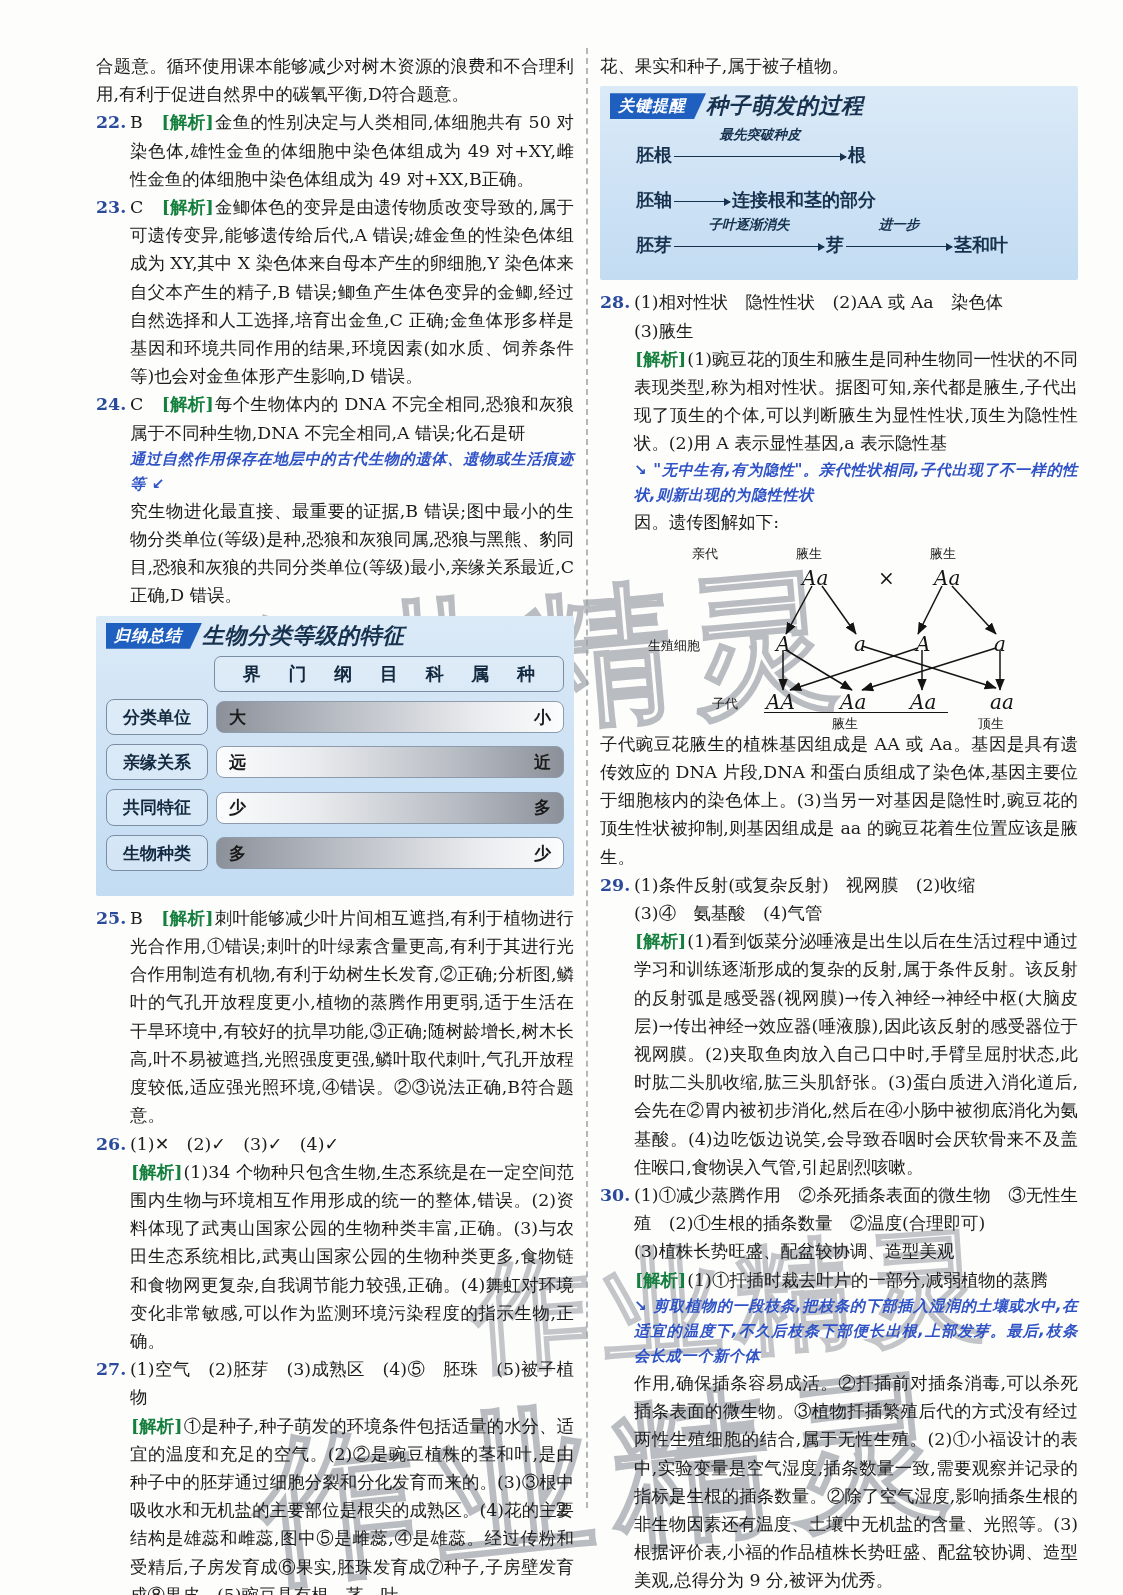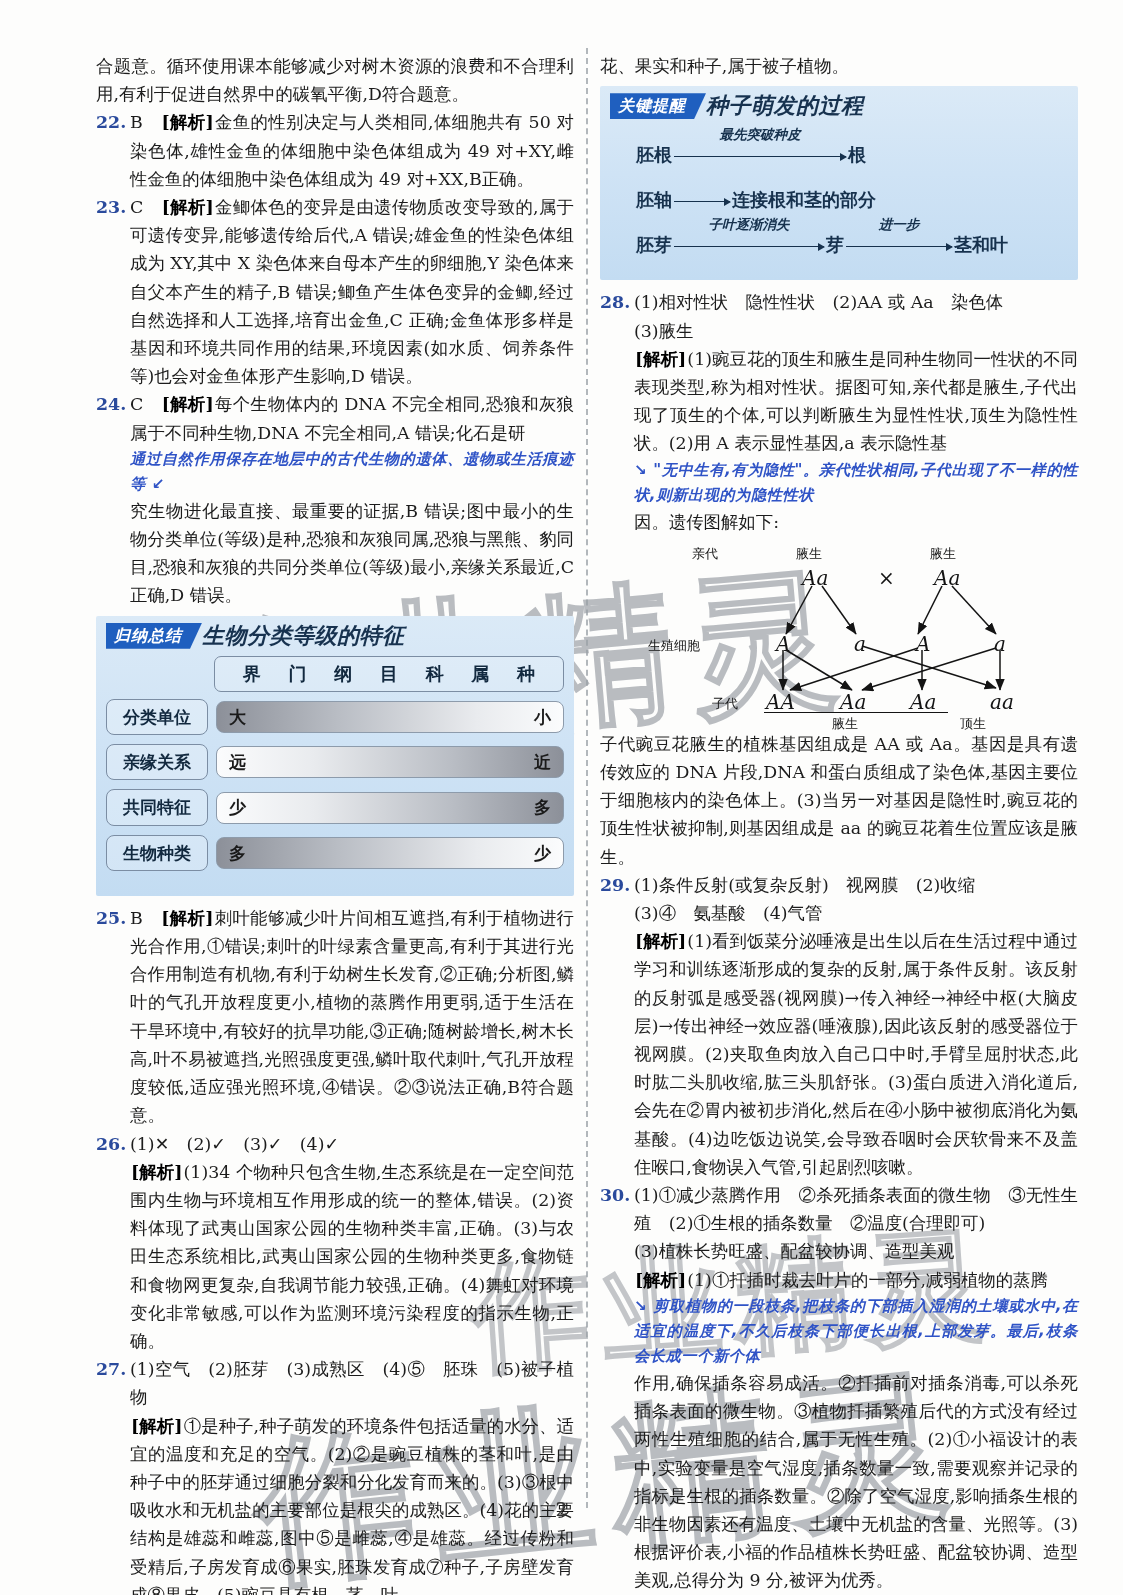--- a/index.html
+++ b/index.html
@@ -48,21 +48,21 @@
 
   p.para{margin:0;}
   .item{display:flex;margin:0;}
   .qnum{
     flex:0 0 auto;width:30px;color:#2a4a9c;font-weight:600;
     font-family:"DejaVu Serif",serif;font-size:17.4px;
     text-align:right;padding-right:4px;
   }
   .qbody{flex:1 1 auto;}
   .jiexi{
-    color:#000000;font-weight:700;
+    color:#15803d;font-weight:700;
     border:1px solid #8fa7d8;border-width:0;
     padding:0 1px;
   }
 
   
   .hand{
     color:#2f53c6;
     font-family:"DejaVu Sans","Liberation Sans",sans-serif;
     font-size:15.2px;line-height:25px;
     font-style:italic;font-weight:600;
@@ -333,21 +333,21 @@
       <span class="gl" style="left:394px;top:92px">a</span>
 
       <span class="lbl" style="left:112px;top:152px">子代</span>
       <span class="gl" style="left:166px;top:150px">AA</span>
       <span class="gl" style="left:240px;top:150px">Aa</span>
       <span class="gl" style="left:310px;top:150px">Aa</span>
       <span class="gl" style="left:390px;top:150px">aa</span>
 
       <span class="ul" style="left:164px;top:174px;width:184px"></span>
       <span class="lbl" style="left:232px;top:172px">腋生</span>
-      <span class="lbl" style="left:360px;top:172px">顶生</span>
+      <span class="lbl" style="left:378px;top:172px">顶生</span>
     </div>
 
     <p class="para">子代豌豆花腋生的植株基因组成是 AA 或 Aa。基因是具有遗传效应的 DNA 片段,DNA 和蛋白质组成了染色体,基因主要位于细胞核内的染色体上。(3)当另一对基因是隐性时,豌豆花的顶生性状被抑制,则基因组成是 aa 的豌豆花着生位置应该是腋生。</p>
 
     <div class="item">
       <span class="qnum">29.</span>
       <span class="qbody"><span>(1)条件反射(或复杂反射)　视网膜　(2)收缩</span><br><span>(3)④　氨基酸　(4)气管</span><br><span class="jiexi">[解析]</span><span>(1)看到饭菜分泌唾液是出生以后在生活过程中通过学习和训练逐渐形成的复杂的反射,属于条件反射。该反射的反射弧是感受器(视网膜)→传入神经→神经中枢(大脑皮层)→传出神经→效应器(唾液腺),因此该反射的感受器位于视网膜。(2)夹取鱼肉放入自己口中时,手臂呈屈肘状态,此时肱二头肌收缩,肱三头肌舒张。(3)蛋白质进入消化道后,会先在②胃内被初步消化,然后在④小肠中被彻底消化为氨基酸。(4)边吃饭边说笑,会导致吞咽时会厌软骨来不及盖住喉口,食物误入气管,引起剧烈咳嗽。</span></span>
     </div>
 
     <div class="item">

